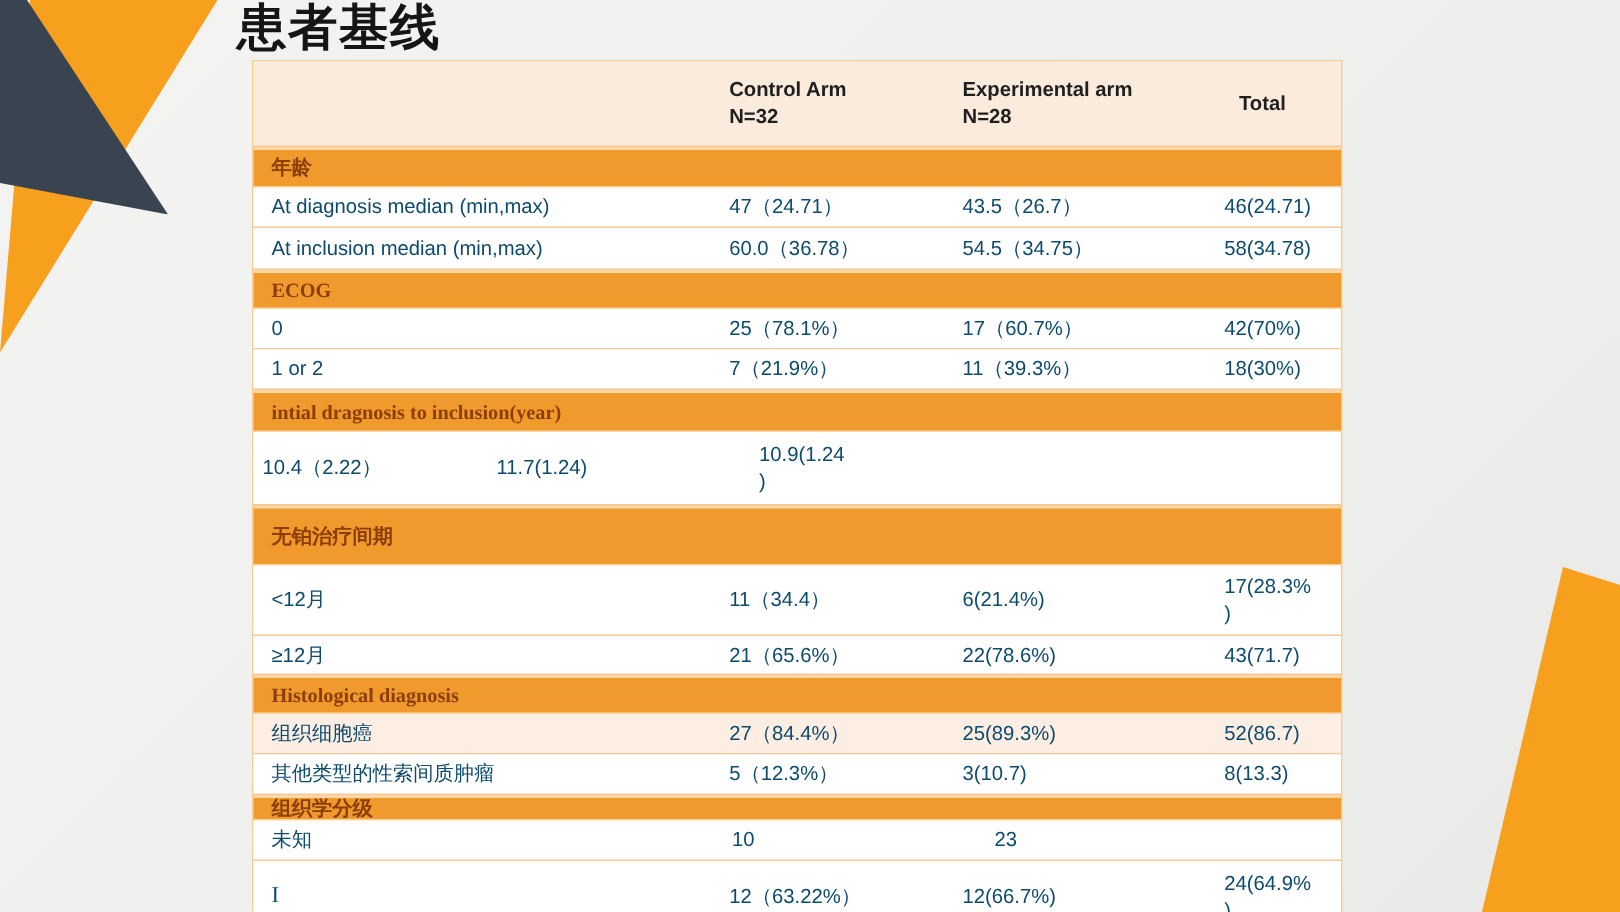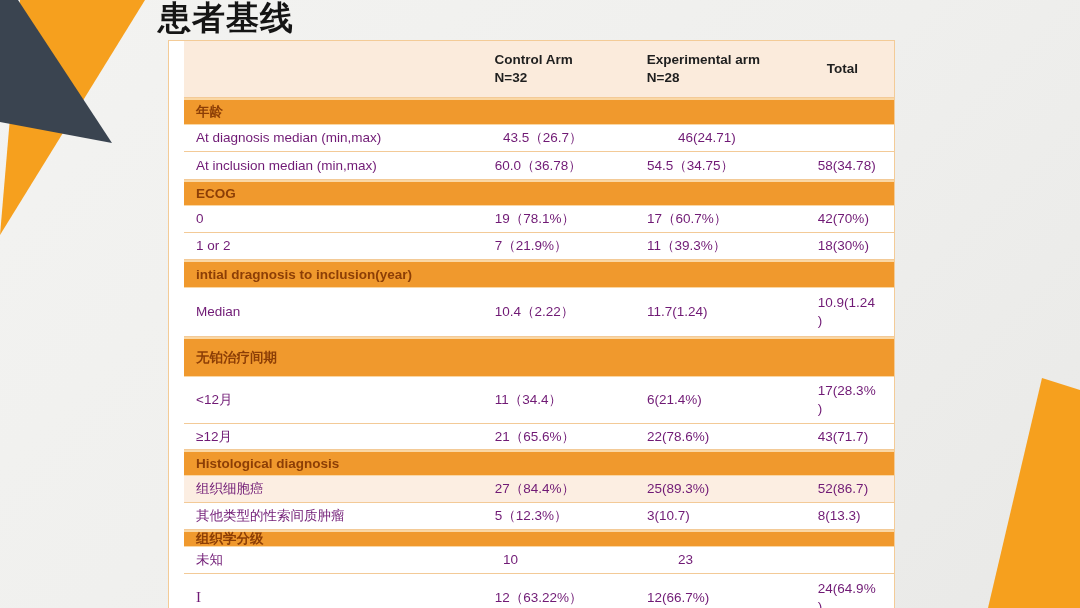--- a/index.html
+++ b/index.html
@@ -22,30 +22,30 @@
   .page-title {
     position:absolute; left:158px; top:-4px; font-size:33px; line-height:44px;
     font-weight:800; color:#151515; letter-spacing:1px;
   }
 
   
   .baseline-table {
     position:absolute; left:168px; top:40px; width:727px; background:#ffffff;
     border:1px solid #F3CB97; box-sizing:border-box;
   }
-  .trow { display:flex; box-sizing:border-box;margin-left:15px; }
+  .trow { display:flex; box-sizing:border-box; }
   .trow.header { background:#FBEBDC; border-bottom:1px solid #F3CA97; }
   .trow.header .cell { font-weight:700; color:#1f1f1f; }
   .trow.section { background:#F0992D; border-top:2px solid #FAD7A4; border-bottom:1px solid #FAD7A4; }
-  .trow.section .cell { color:#8C3E06; font-weight:600; width:715px; }
+  .trow.section .cell { color:#8C3E06; font-weight:600; width:715px;font-family:Liberation Serif, serif; }
   .trow.data { background:#ffffff; border-bottom:1px solid #F3CA97; }
   .trow.data.tint { background:#FCEEE2; }
   .cell {
     box-sizing:border-box; display:flex; align-items:center;
-    font-size:13.5px; line-height:1.3; color:#701a75; white-space:pre-line;
+    font-size:13.5px; line-height:1.3; color:#0c4a6e; white-space:pre-line;
   }
   .c-label { width:312px; padding-left:12px; }
   .c2 { width:155px; padding-left:6px; }
   .c3 { width:175px; padding-left:7px; }
   .c4 { width:85px;  padding-left:7px; padding-right:3px; }
   .trow.header .c4 { justify-content:center; padding-left:0; padding-right:20px; }
   .serif-label { font-family:"Liberation Serif", serif; font-size:15px; }
 </style>
 </head>
 <body>
@@ -68,55 +68,55 @@
 N=28</div>
       <div class="cell c4">Total</div>
     </div>
 
     <div class="trow section" style="height:27px">
       <div class="cell c-label">年龄</div>
     </div>
 
     <div class="trow data" style="height:27px">
       <div class="cell c-label">At diagnosis median (min,max)</div>
+      <div class="cell c2">47（24.71）</div>
       <div class="cell c3">43.5（26.7）</div>
       <div class="cell c4">46(24.71)</div>
     </div>
 
     <div class="trow data" style="height:28px">
       <div class="cell c-label">At inclusion median (min,max)</div>
       <div class="cell c2">60.0（36.78）</div>
       <div class="cell c3">54.5（34.75）</div>
       <div class="cell c4">58(34.78)</div>
     </div>
 
     <div class="trow section" style="height:26px">
       <div class="cell c-label">ECOG</div>
     </div>
 
     <div class="trow data" style="height:27px">
       <div class="cell c-label">0</div>
-      <div class="cell c2">19（78.1%）</div>
+      <div class="cell c2">25（78.1%）</div>
       <div class="cell c3">17（60.7%）</div>
       <div class="cell c4">42(70%)</div>
     </div>
 
     <div class="trow data" style="height:27px">
       <div class="cell c-label">1 or 2</div>
       <div class="cell c2">7（21.9%）</div>
       <div class="cell c3">11（39.3%）</div>
       <div class="cell c4">18(30%)</div>
     </div>
 
     <div class="trow section" style="height:28px">
       <div class="cell c-label">intial dragnosis to inclusion(year)</div>
     </div>
 
     <div class="trow data" style="height:49px">
-      <div class="cell c-label">Median</div>
       <div class="cell c2">10.4（2.22）</div>
       <div class="cell c3">11.7(1.24)</div>
       <div class="cell c4">10.9(1.24
 )</div>
     </div>
 
     <div class="trow section" style="height:40px">
       <div class="cell c-label">无铂治疗间期</div>
     </div>
 

